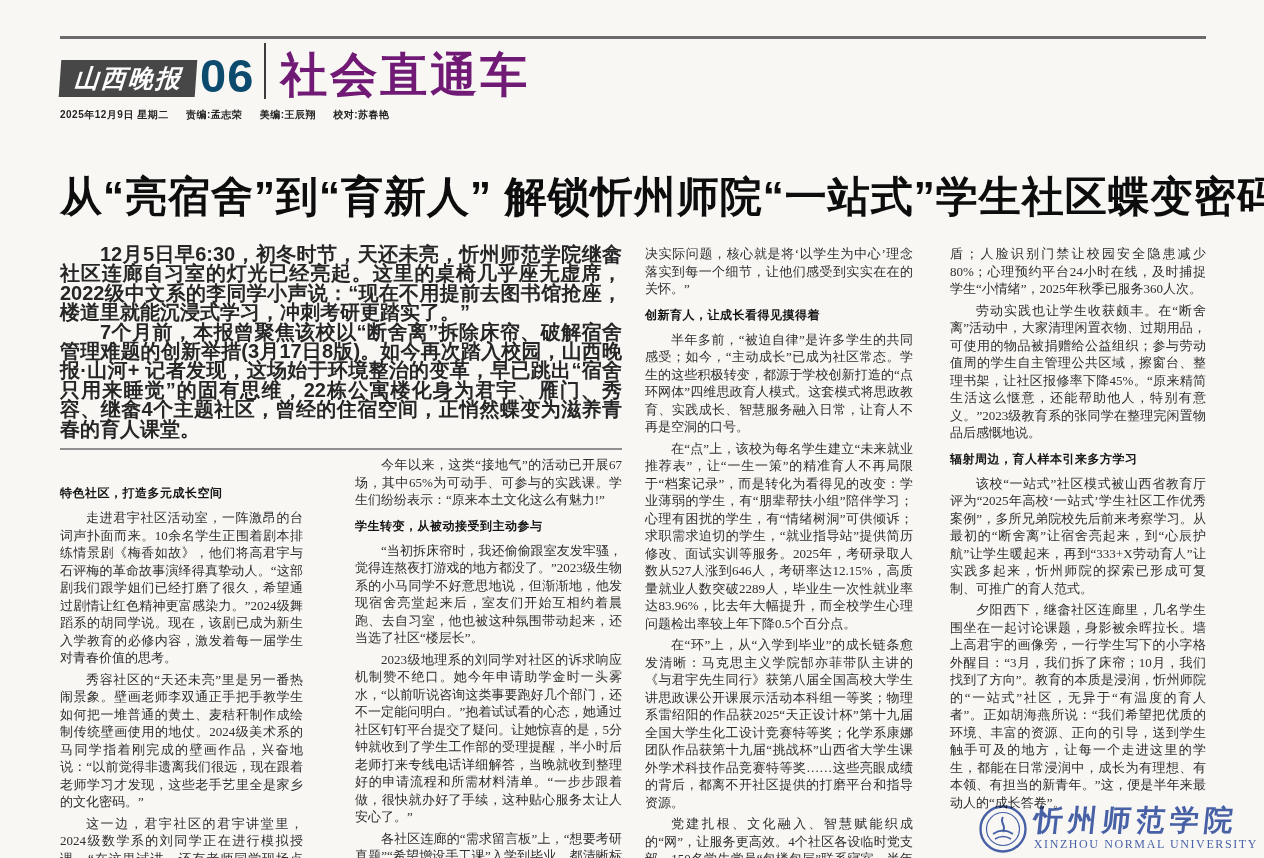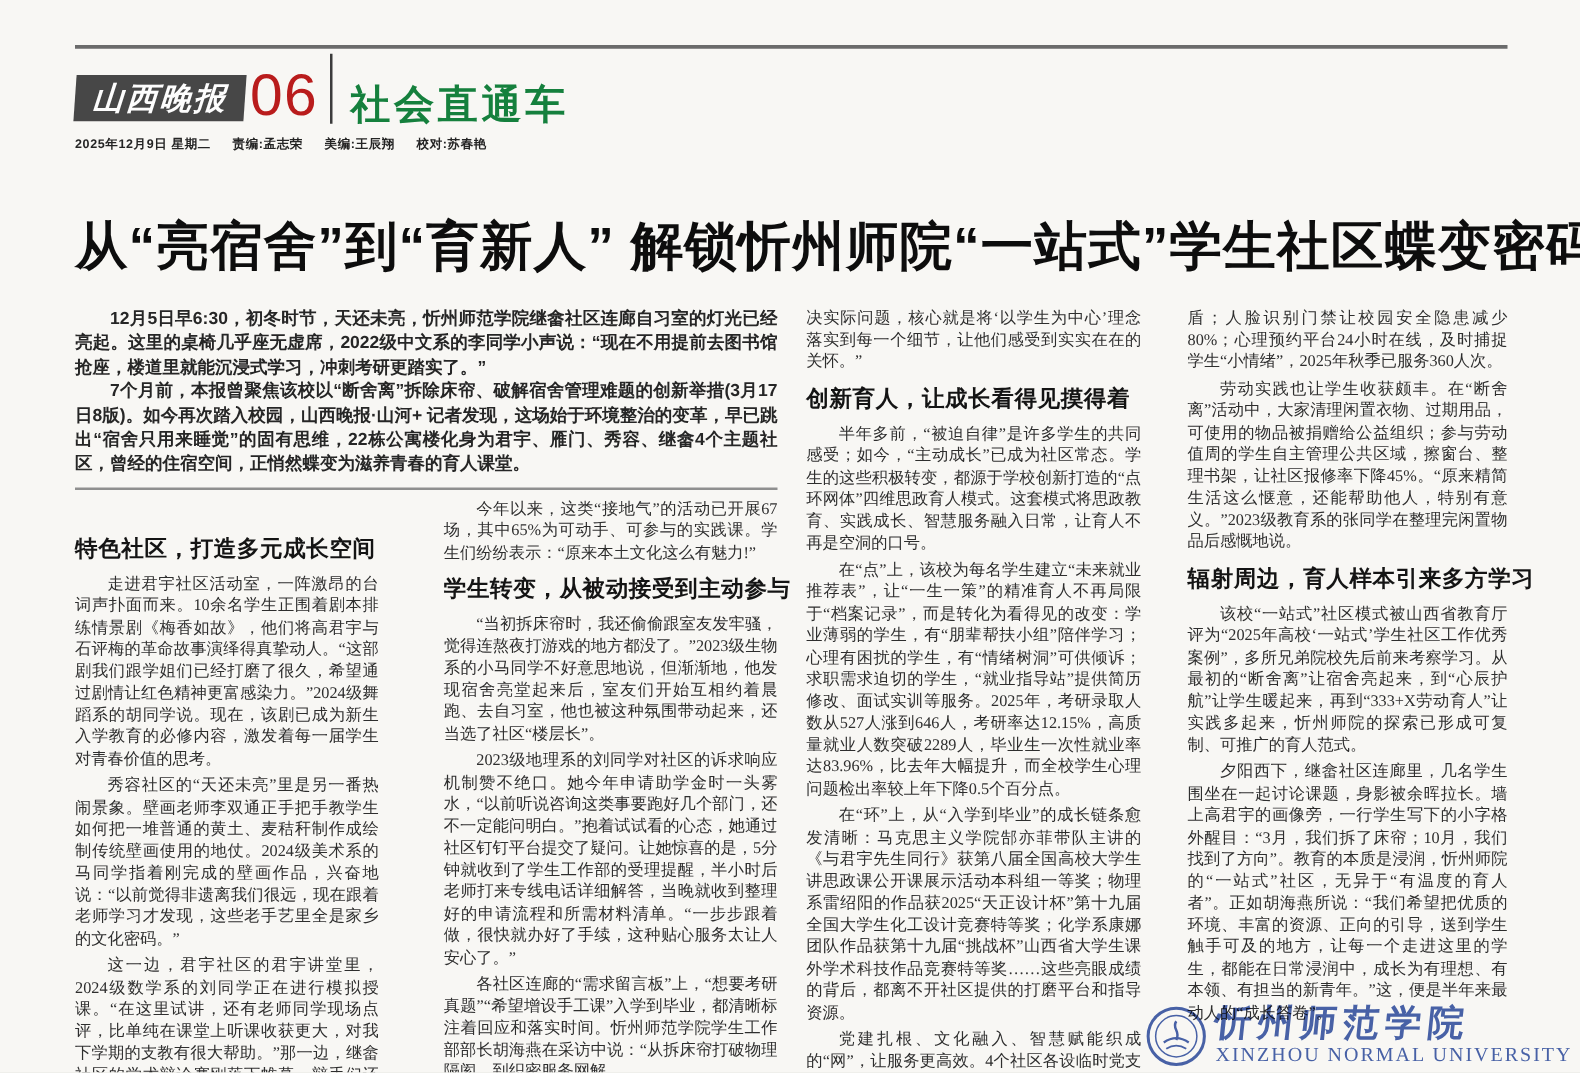--- a/index.html
+++ b/index.html
@@ -13,64 +13,64 @@
 
   
   .top-rule { border-top:3px solid #6b6b6b; width:100%; }
   .mast-row { display:flex; align-items:flex-end; margin-top:8px; height:52px; }
   .logo-box {
     background:#474747; color:#fdfdfd; width:136px; height:37px;
     display:flex; align-items:center; justify-content:center;
     font-size:25px; font-weight:bold; font-style:italic; letter-spacing:2px;
     transform:skewX(-4deg); margin-bottom:2px;
   }
-  .page-num { font-size:47px; font-weight:400; color:#b91c1c; line-height:1; margin-left:4px; letter-spacing:1px; }
+  .page-num { font-size:47px; font-weight:700; color:#0c4a6e; line-height:1; margin-left:4px; letter-spacing:1px; }
   .mast-divider { width:2px; height:56px; background:#3c3c3c; margin:0 14px 0 10px; }
-  .section-title { font-size:32px; font-weight:bold; color:#15803d; line-height:1; letter-spacing:3px; font-family:"Liberation Serif","DejaVu Serif",serif; }
+  .section-title { font-size:47px; font-weight:bold; color:#701a75; line-height:1; letter-spacing:3px; font-family:"Liberation Serif","DejaVu Serif",serif; }
   .date-row { margin-top:9px; font-size:10px; font-weight:bold; color:#242424; letter-spacing:0.5px; }
   .date-row span { margin-right:14px; }
 
   
   .headline {
     margin-top:47px; font-size:42px; font-weight:900; color:#0d0d0d;
     letter-spacing:1px; white-space:nowrap;
   }
 
   
   .main-row { display:flex; margin-top:20px; }
   .left-block { width:562px; margin-right:23px; }
   .col3 { width:268px; margin-right:37px; }
   .col4 { width:256px; }
 
-  .intro { font-size:14px; font-weight:bold; line-height:19.4px; color:#262626; text-align:justify; }
+  .intro { font-size:20px; font-weight:bold; line-height:19.4px; color:#262626; text-align:justify; }
   .intro p { text-indent:2em; }
   .intro-rule { border:none; border-top:2px solid #8f8f8f; margin:9px 0 6px; }
 
   .sub-row { display:flex; }
   .subcol1 { width:243px; margin-right:52px; }
   .subcol2 { width:267px; }
 
   .body-text p { font-size:13px; line-height:17.5px; text-align:justify; text-indent:2em; margin-bottom:4px; color:#2e2e2e;font-family:Liberation Serif, serif; }
   .body-text p.cont { text-indent:0; }
-  h3.sec-head { font-size:18px; font-weight:bold; color:#141414; letter-spacing:0.5px; margin:9px 0 7px; white-space:nowrap; }
+  h3.sec-head { font-size:12px; font-weight:bold; color:#141414; letter-spacing:0.5px; margin:9px 0 7px; white-space:nowrap; }
   .subcol1 h3.sec-head { margin-top:29px; }
 
   
   .watermark {
     position:absolute; right:6px; bottom:4px; display:flex; align-items:center;
     mix-blend-mode:multiply; opacity:0.92; pointer-events:none;
   }
   .wm-emblem { width:50px; height:50px; margin-right:6px; flex:0 0 auto; }
   .wm-text { display:flex; flex-direction:column; align-items:flex-start; }
   .wm-cn {
     font-size:29px; font-weight:bold; color:#3a57a7; letter-spacing:5px;
     transform:skewX(-6deg); line-height:1; font-family:"Liberation Serif","DejaVu Serif",serif;
   }
   .wm-en {
-    font-size:16px; color:#3a57a7; letter-spacing:1.6px; margin-top:2px;
+    font-size:12px; color:#3a57a7; letter-spacing:1.6px; margin-top:2px;
     font-family:"Liberation Serif","DejaVu Serif",serif;
     text-align:center;
   }
 </style>
 </head>
 <body>
 
 <div class="page">
   <div class="content">
 

